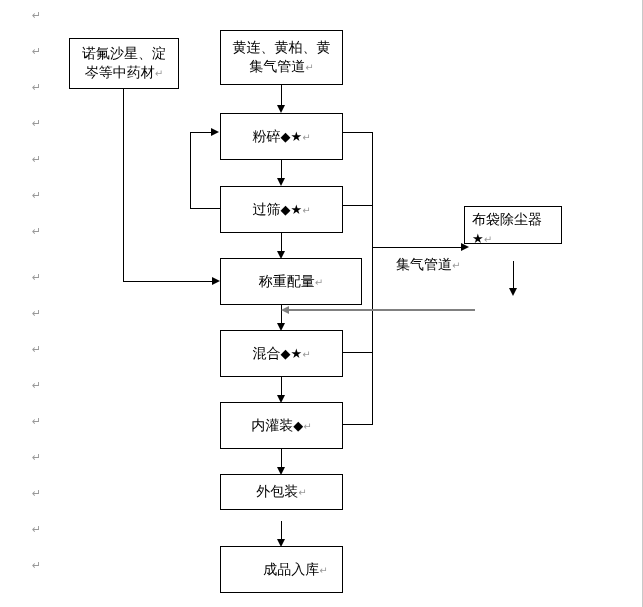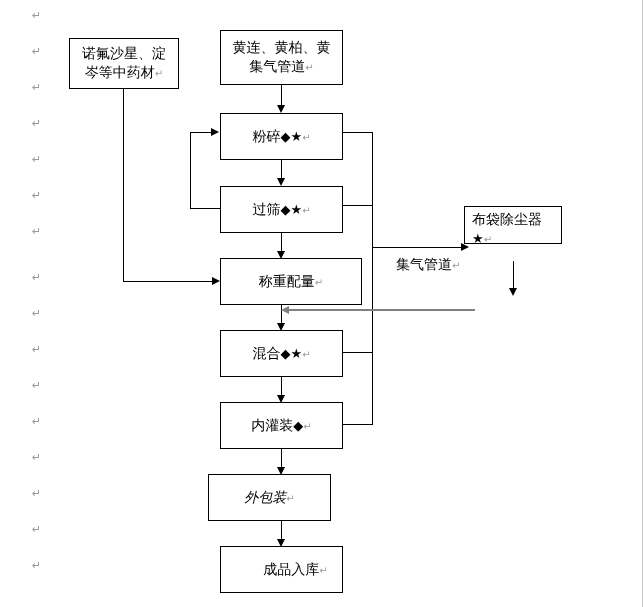--- a/index.html
+++ b/index.html
@@ -184,21 +184,21 @@
   </div>
 
   <div class="box" style="left:220px;top:330px;width:123px;height:47px;">
     <span><span>混合</span><span class="mk">◆★</span><span class="ret">↵</span></span>
   </div>
 
   <div class="box" style="left:220px;top:402px;width:123px;height:47px;text-align:right;">
     <span><span>内灌装</span><span class="mk">◆</span><span class="ret">↵</span></span>
   </div>
 
-  <div class="box" style="left:208px;top:474px;width:123px;height:47px;font-style:italic;">
+  <div class="box" style="left:220px;top:474px;width:123px;height:36px;">
     <span><span>外包装</span><span class="ret">↵</span></span>
   </div>
 
   <div class="box" style="left:220px;top:546px;width:123px;height:47px;padding-left:28px;">
     <span><span>成品入库</span><span class="ret">↵</span></span>
   </div>
 
   <div class="box topleft" style="left:464px;top:206px;width:98px;height:38px;">
     <span>
       <span class="txt">布袋除尘器</span>

